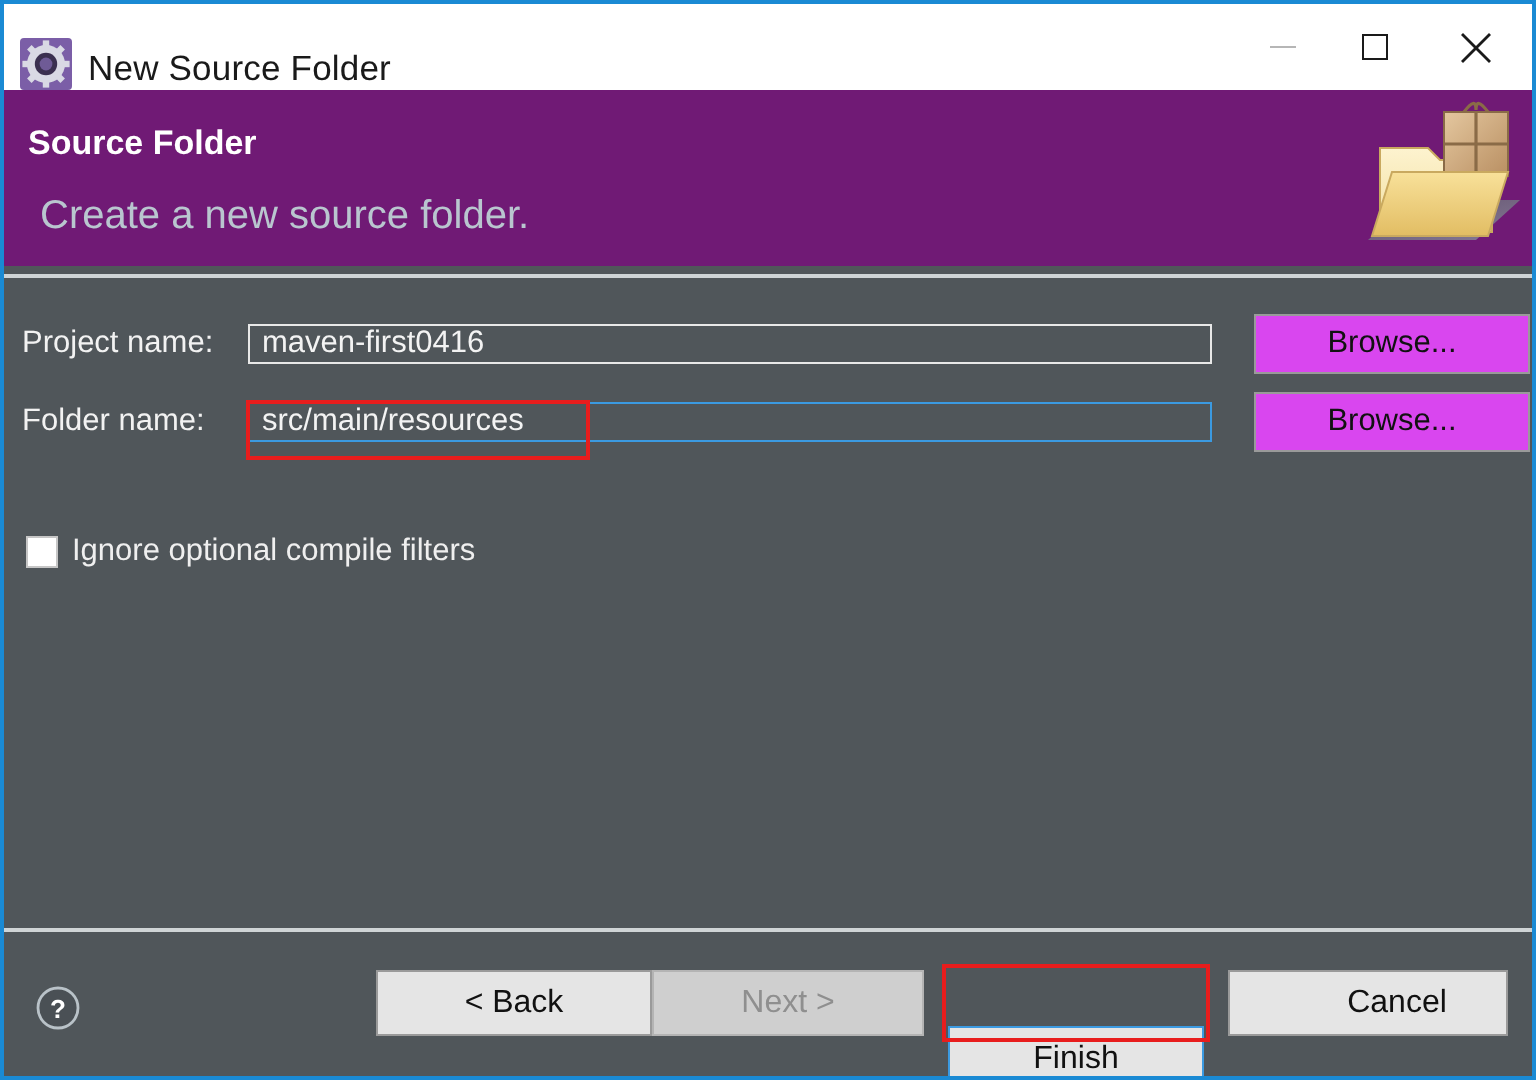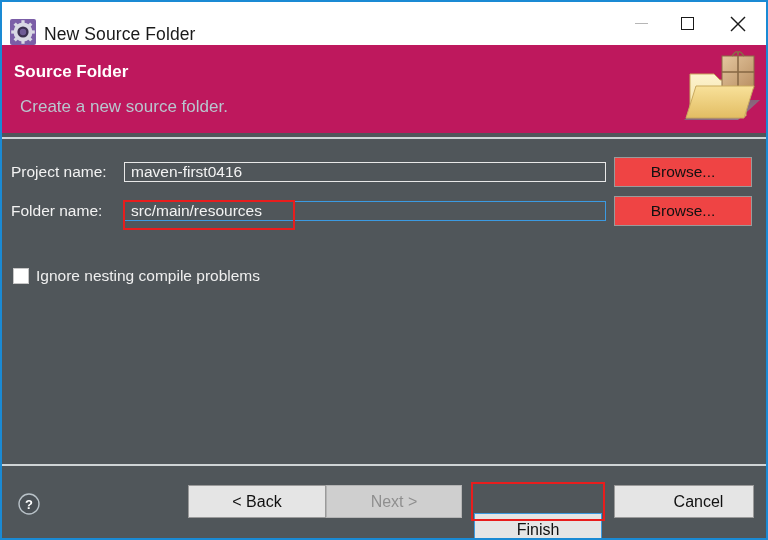--- a/index.html
+++ b/index.html
@@ -78,35 +78,35 @@
     box-sizing: border-box;
   }
 
   
   .header {
     position: absolute;
     left: 0;
     top: 43px;
     width: 764px;
     height: 88px;
-    background: #be185d;
+    background: #701a75;
   }
   .header-title {
     position: absolute;
     left: 12px;
     top: 17px;
     font-size: 17px;
     font-weight: bold;
     color: #ffffff;
   }
   .header-sub {
     position: absolute;
     left: 18px;
     top: 52px;
-    font-size: 17px;
+    font-size: 20px;
     color: #b9c6cf;
   }
   .header-icon {
     position: absolute;
     right: 6px;
     top: 3px;
     width: 84px;
     height: 82px;
   }
   .hdr-sep {
@@ -170,22 +170,22 @@
     top: -2px;
     width: 172px;
     height: 30px;
     border: 2px solid #e81d1d;
     box-sizing: border-box;
     pointer-events: none;
   }
   .browse-btn {
     width: 138px;
     height: 30px;
-    margin-left: 8px;
-    background: #ef4444;
+    margin-left: 21px;
+    background: #d946ef;
     border: 1px solid #9a9a9a;
     box-sizing: border-box;
     font-size: 15.5px;
     color: #111111;
     display: flex;
     align-items: center;
     justify-content: center;
     cursor: default;
   }
 
@@ -360,21 +360,21 @@
       <div class="field-input focused">
         <span class="field-value" title="src/main/resources">src/main/resources</span>
         <span class="redbox"></span>
       </div>
       <div class="browse-btn">Browse...</div>
     </div>
 
 
     <div class="check-row c2">
       <div class="checkbox"></div>
-      <div class="check-label">Ignore nesting compile problems</div>
+      <div class="check-label">Ignore optional compile filters</div>
     </div>
 
   </div>
 
   <div class="foot-sep"></div>
   <div class="footer">
 
     <svg class="help-icon" viewBox="0 0 22 22">
       <circle cx="11" cy="11" r="10" fill="#4a5055" stroke="#b9c2c8" stroke-width="1.4"></circle>
       <text x="11" y="16" text-anchor="middle" font-family="Liberation Sans, sans-serif" font-size="13" font-weight="bold" fill="#ffffff">?</text>

